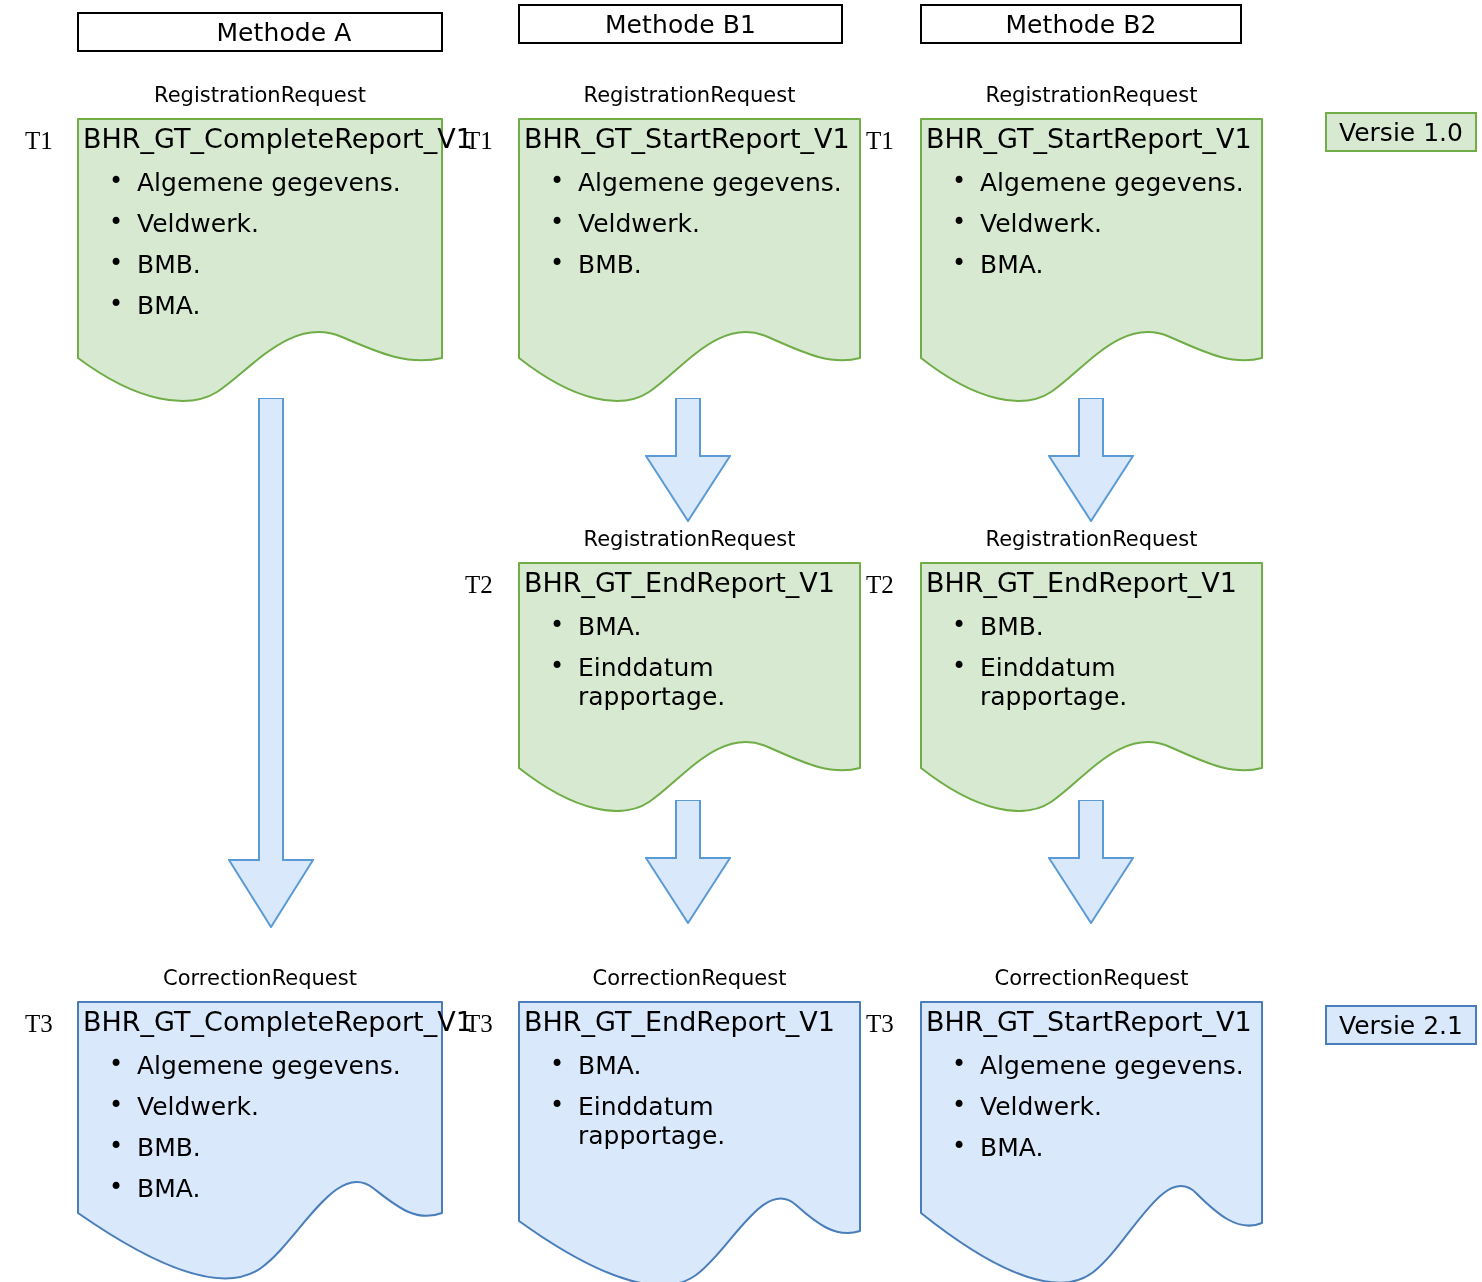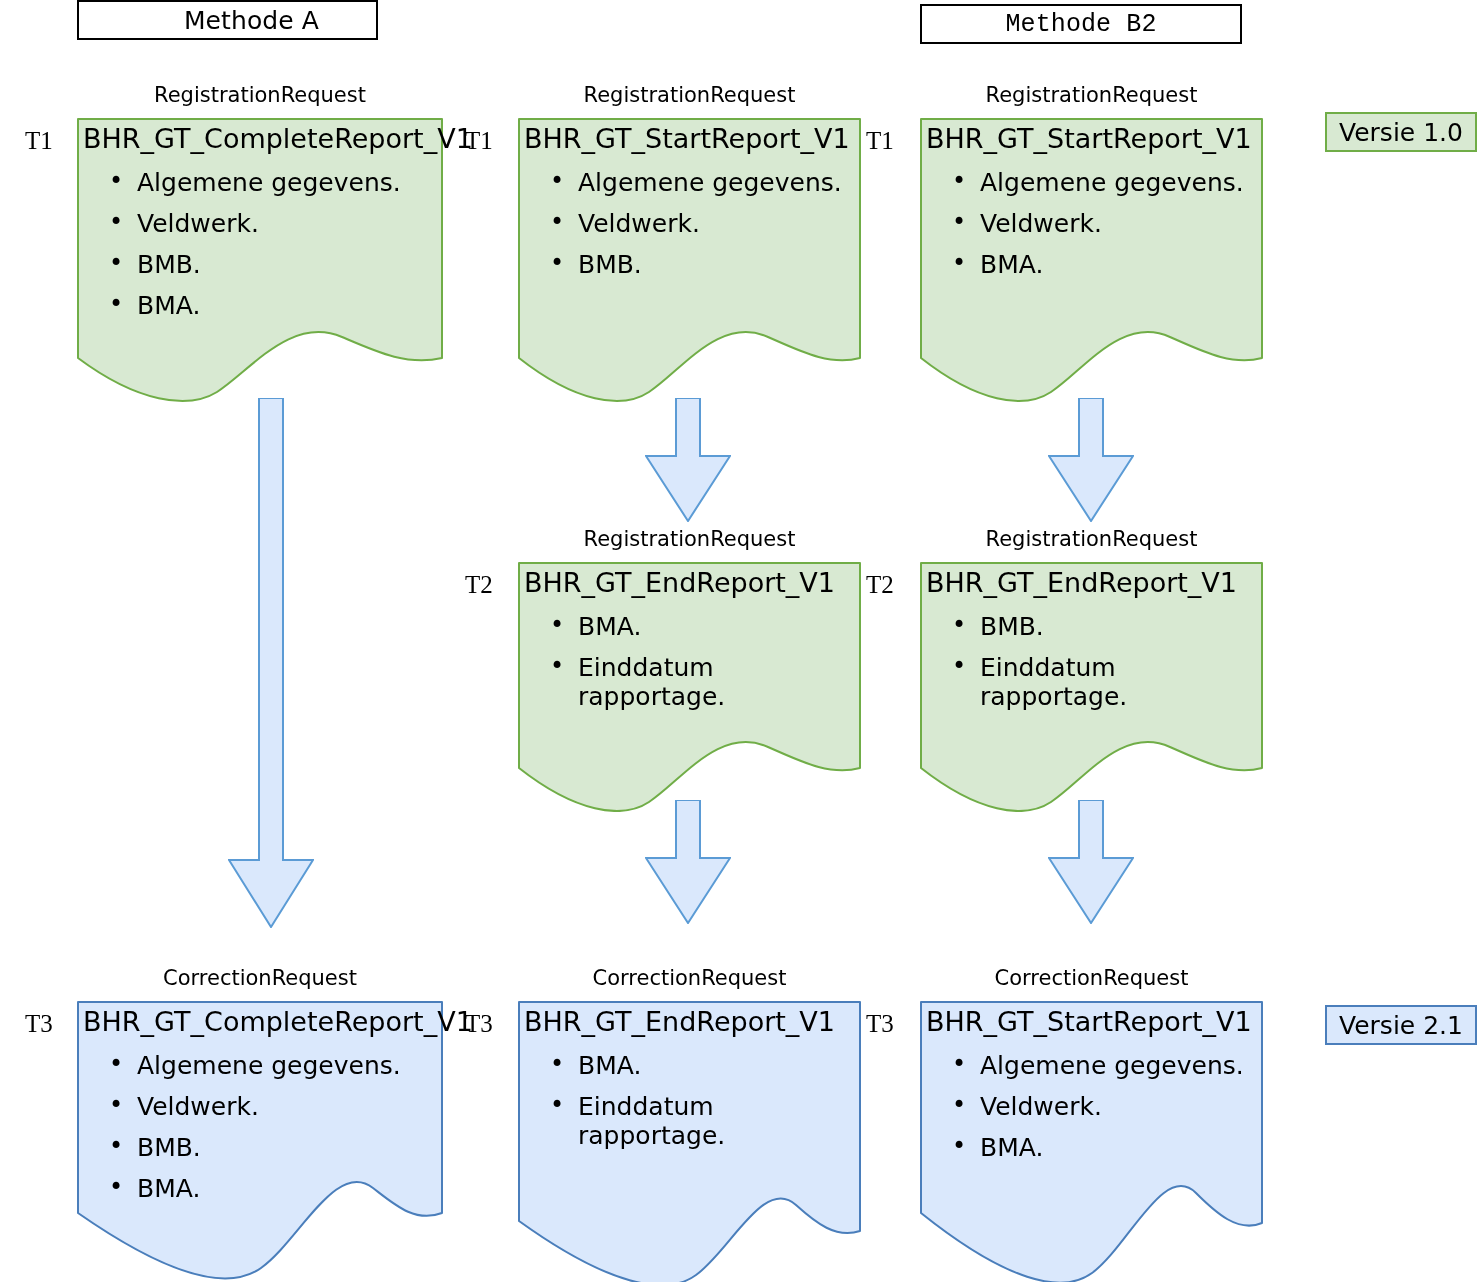--- a/index.html
+++ b/index.html
@@ -99,24 +99,27 @@
   .arrow{
     position:absolute;
   }
   .arrow svg{display:block;}
 </style>
 </head>
 <body>
 
 <div id="stage">
 
-  <div class="method-header" style="left:77px;top:0;width:301px;height:40px;padding-left:48px;">
+  <div class="method-header" style="left:77px;top:12px;width:366px;height:40px;padding-left:48px;">
     <span>Methode A</span>
   </div>
-  <div class="method-header" style="left:920px;top:4px;width:322px;height:40px;font-family:Liberation Mono, monospace;">
+  <div class="method-header" style="left:518px;top:4px;width:325px;height:40px;">
+    <span>Methode B1</span>
+  </div>
+  <div class="method-header" style="left:920px;top:4px;width:322px;height:40px;">
     <span>Methode B2</span>
   </div>
 
   <div class="version-chip" style="left:1325px;top:112px;width:152px;height:40px;background:#d8e9d2;border-color:#70ad47;">
     <span>Versie 1.0</span>
   </div>
   <div class="version-chip" style="left:1325px;top:1005px;width:152px;height:40px;background:#dae8fc;border-color:#4a7ebb;align-items:center;">
     <span>Versie 2.1</span>
   </div>
 

